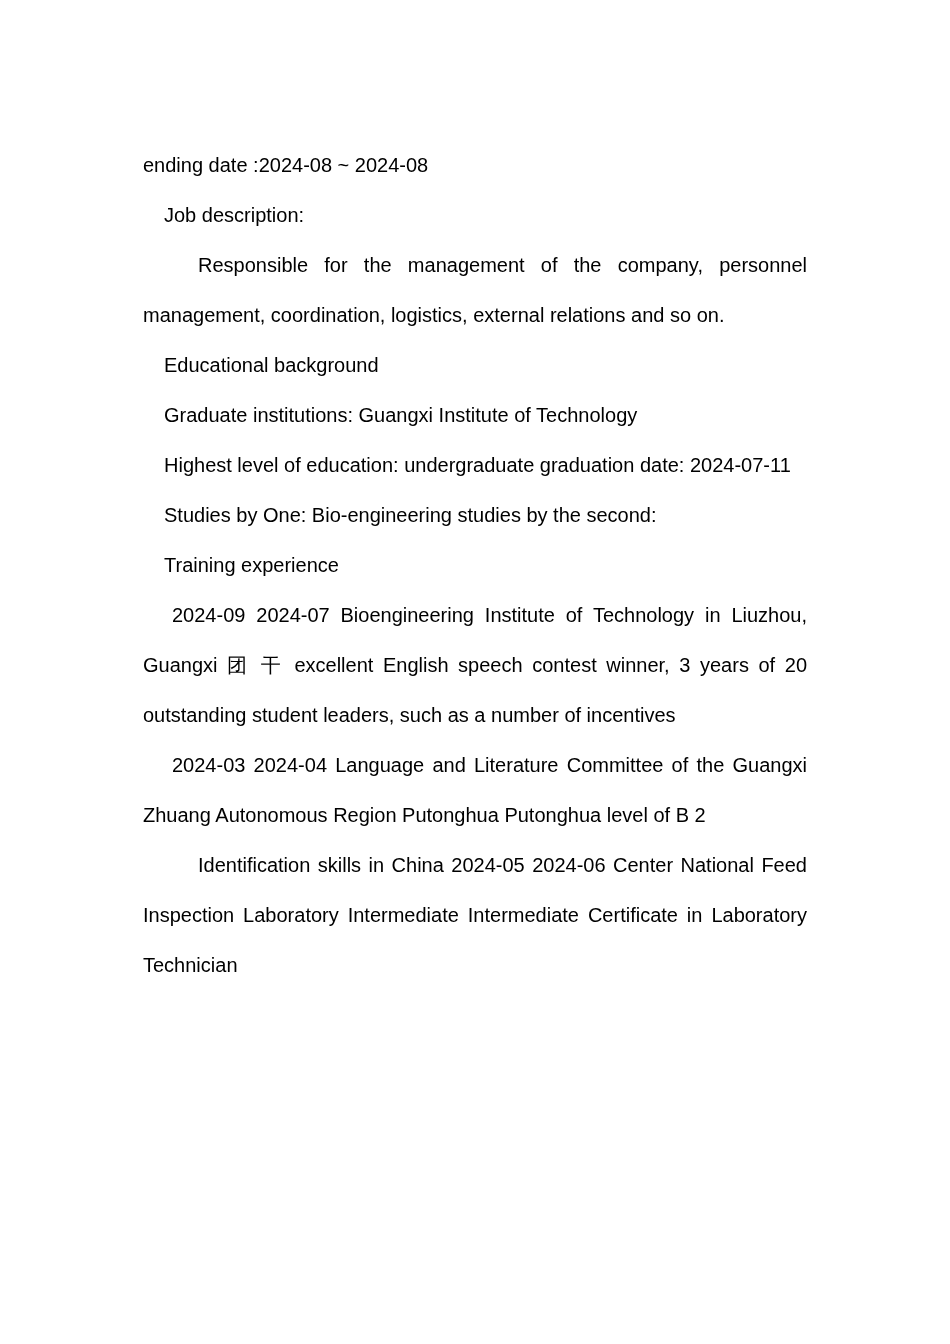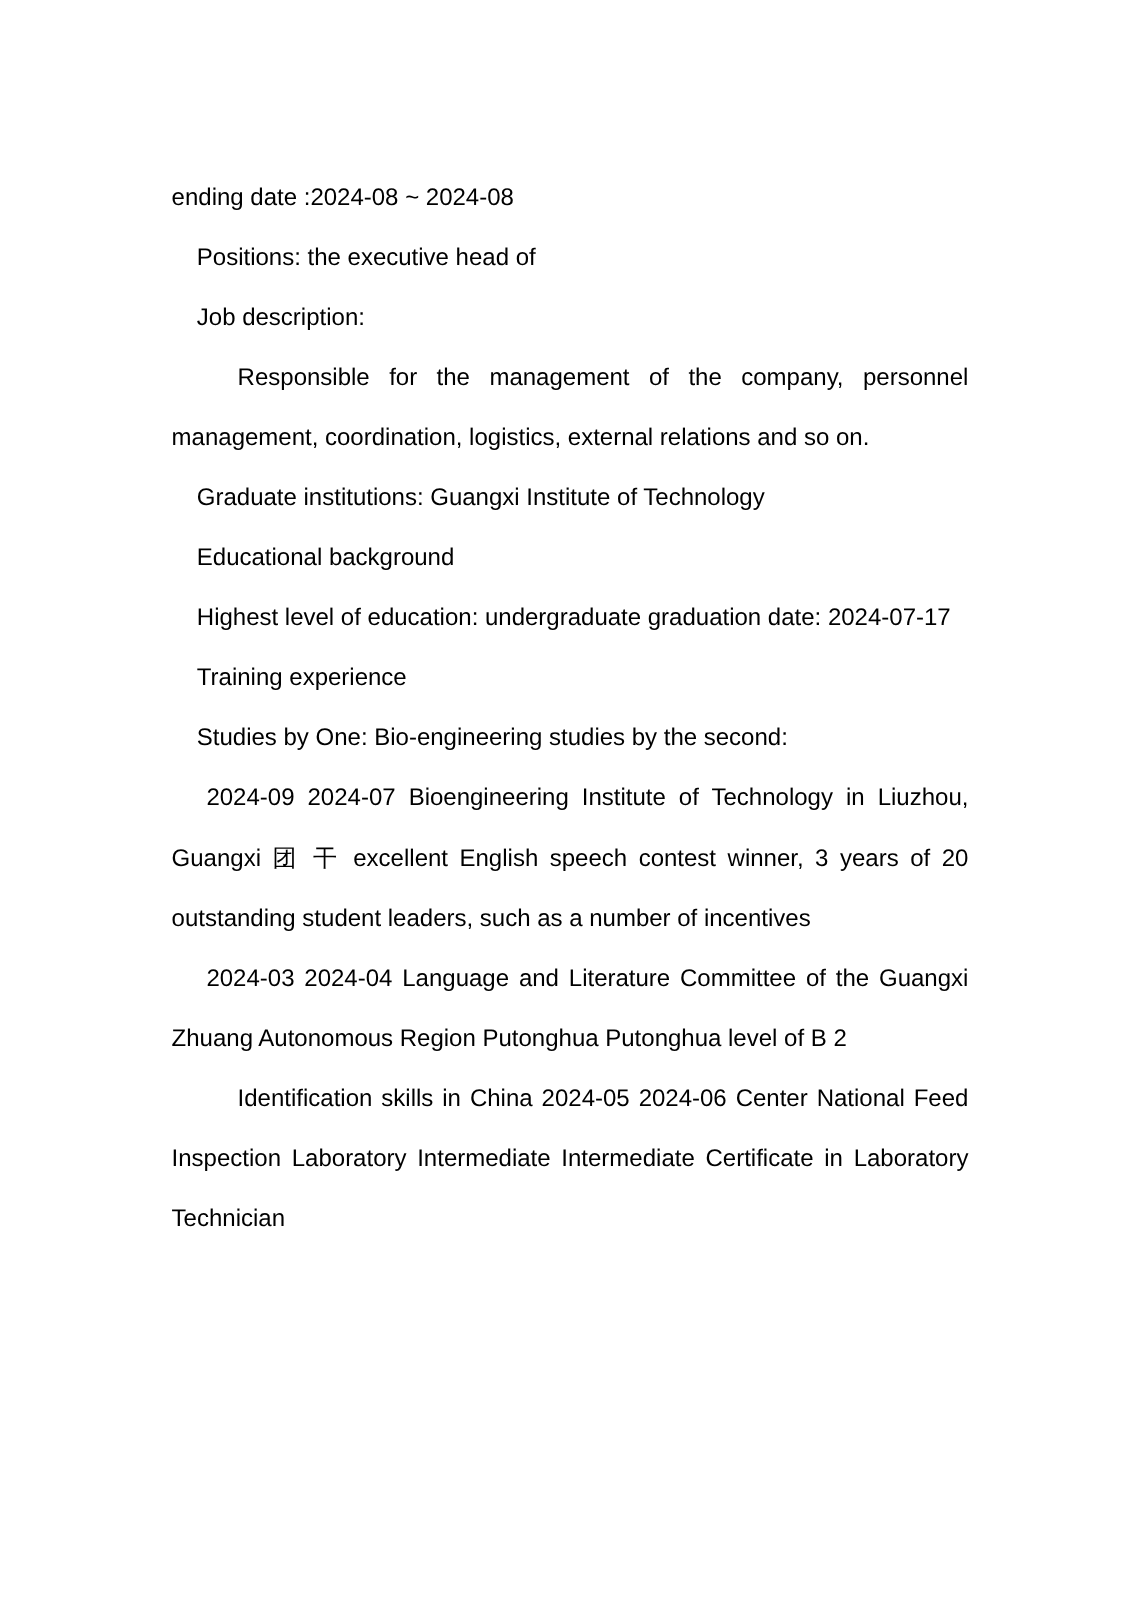--- a/index.html
+++ b/index.html
@@ -59,25 +59,24 @@
   .cjk {
     font-family: "DejaVu Sans", "Liberation Sans", sans-serif;
   }
 </style>
 </head>
 <body>
 
 <div class="page">
   <div class="doc-body">
       <p class="para ind-0 single">ending date :2024-08 ~ 2024-08</p>
-      <p class="para ind-1 single">Positions: the executive head of</p>
       <p class="para ind-1 single">Job description:</p>
       <p class="para ind-3">Responsible for the management of the company, personnel management, coordination, logistics, external relations and so on.</p>
+      <p class="para ind-1 single">Educational background</p>
       <p class="para ind-1 single">Graduate institutions: Guangxi Institute of Technology</p>
-      <p class="para ind-1 single">Educational background</p>
-      <p class="para ind-1"> Highest level of education: undergraduate graduation date: 2024-07-17</p>
+      <p class="para ind-1"> Highest level of education: undergraduate graduation date: 2024-07-11</p>
+      <p class="para ind-1 single">Studies by One: Bio-engineering studies by the second:</p>
       <p class="para ind-1 single">Training experience</p>
-      <p class="para ind-1 single">Studies by One: Bio-engineering studies by the second:</p>
       <p class="para ind-2">2024-09 2024-07 Bioengineering Institute of Technology in Liuzhou, Guangxi <span class="cjk">团</span> <span class="cjk">干</span> excellent English speech contest winner, 3 years of 20 outstanding student leaders, such as a number of incentives</p>
       <p class="para ind-2">2024-03 2024-04 Language and Literature Committee of the Guangxi Zhuang Autonomous Region Putonghua Putonghua level of B 2</p>
       <p class="para ind-3">Identification skills in China 2024-05 2024-06 Center National Feed Inspection Laboratory Intermediate Intermediate Certificate in Laboratory Technician</p>
     </div>
 </div>
 
 </body></html>

